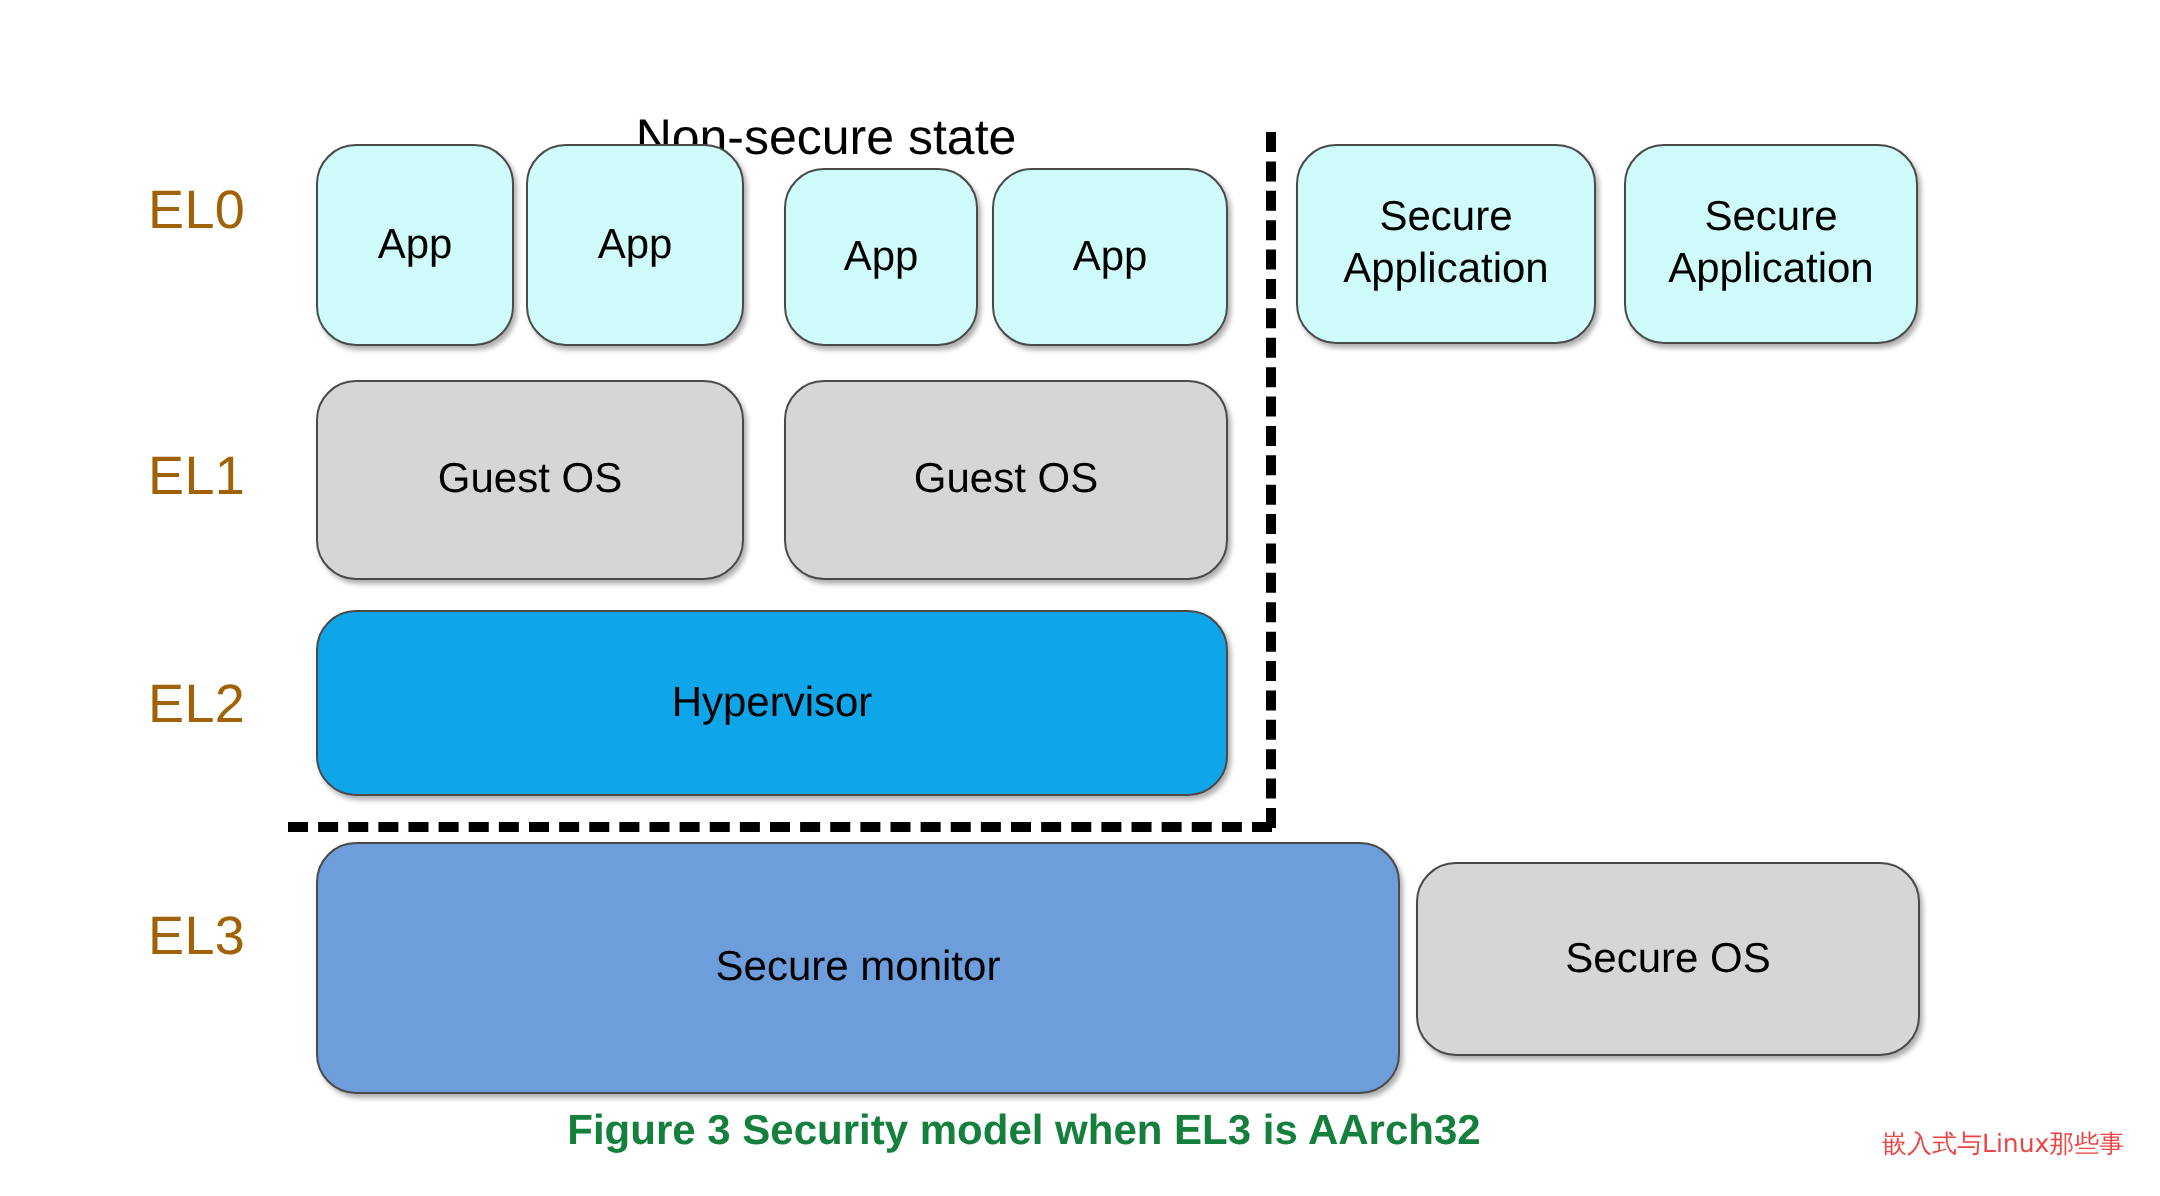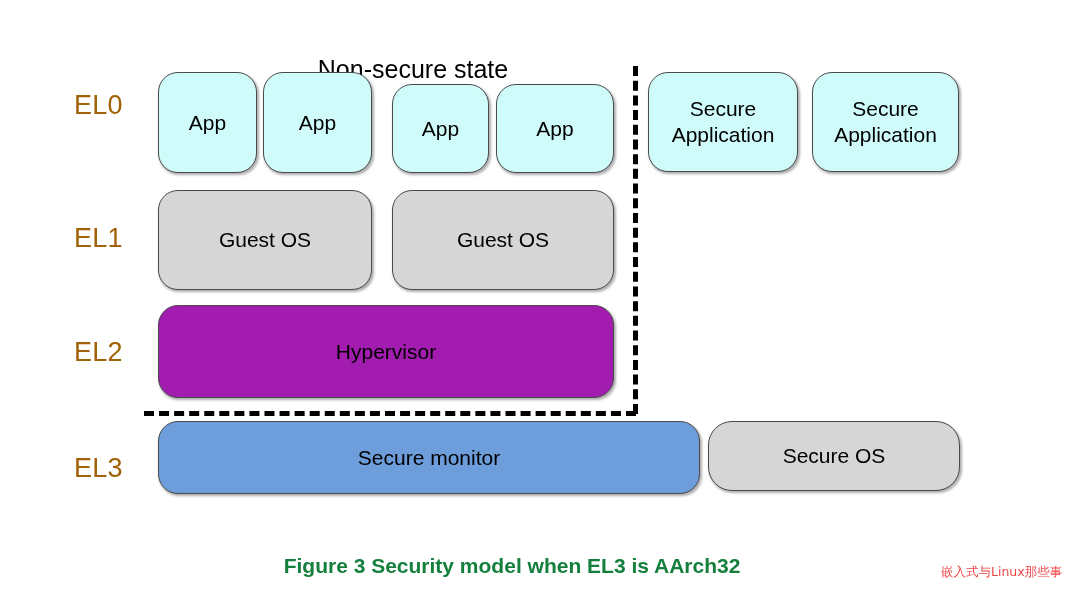--- a/index.html
+++ b/index.html
@@ -58,21 +58,21 @@
     text-align: center;
     font-size: 21px;
     line-height: 26px;
     color: #000000;
     box-shadow: 1.5px 2px 2.5px rgba(0,0,0,0.32);
   }
   .nodebox span { display: block; }
 
   .fill-cyan  { background: #cffcfb; }
   .fill-gray  { background: #d6d6d6; }
-  .fill-peach { background: #a21caf; }
+  .fill-peach { background: #0ea5e9; }
   .fill-blue  { background: #6e9ddc; }
 
   .box-app   { border-radius: 20px; }
   .box-wide  { border-radius: 20px; }
 
   
   .dash-v {
     position: absolute;
     width: 0;
     border-left: 5px dashed #000000;
@@ -144,24 +144,24 @@
     <span>Guest OS</span>
   </div>
   <div class="nodebox box-wide fill-gray" style="left:392px; top:190px; width:222px; height:100px;">
     <span>Guest OS</span>
   </div>
 
   <div class="nodebox box-wide fill-peach" style="left:158px; top:305px; width:456px; height:93px;">
     <span>Hypervisor</span>
   </div>
 
-  <div class="nodebox box-wide fill-blue" style="left:158px; top:421px; width:542px; height:73px;">
+  <div class="nodebox box-wide fill-blue" style="left:158px; top:421px; width:542px; height:126px;">
     <span>Secure monitor</span>
   </div>
-  <div class="nodebox box-wide fill-gray" style="left:708px; top:421px; width:252px; height:70px;border-radius:24px;">
+  <div class="nodebox box-wide fill-gray" style="left:708px; top:431px; width:252px; height:97px;">
     <span>Secure OS</span>
   </div>
 
   <div class="dash-v" style="left:633px; top:66px; height:348px;"></div>
   <div class="dash-h" style="left:144px; top:411px; width:492px;"></div>
 
   <div class="caption" style="left:512px; top:553px;">Figure 3 Security model when EL3 is AArch32</div>
   <div class="watermark" style="left:941px; top:564px;">嵌入式与Linux那些事</div>
 
 </div>

